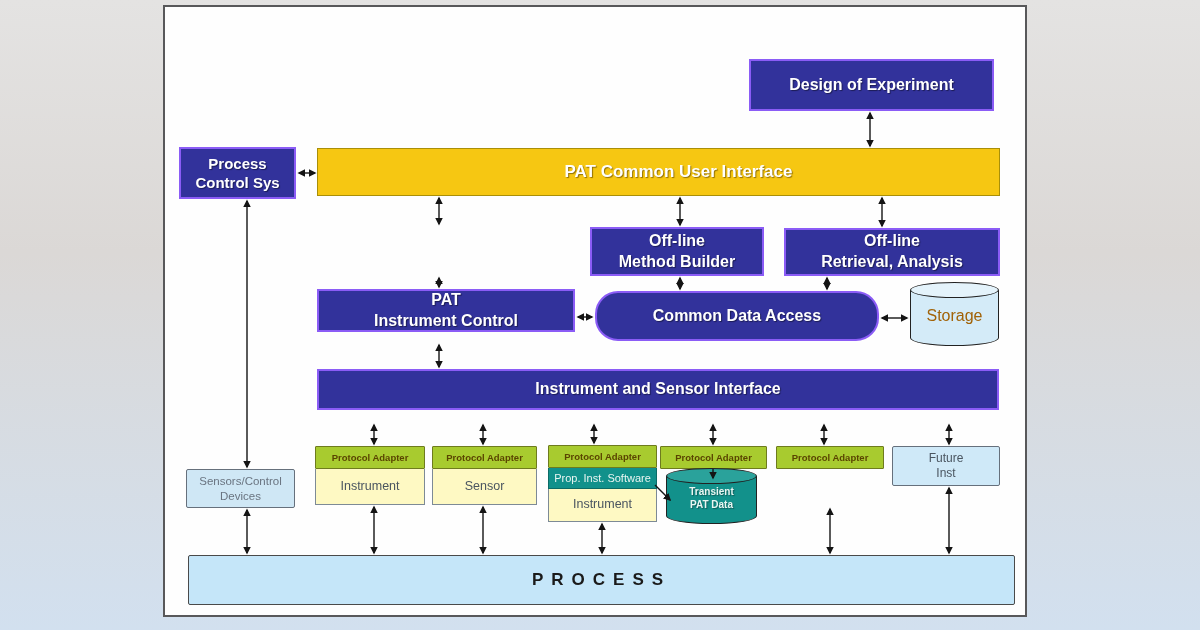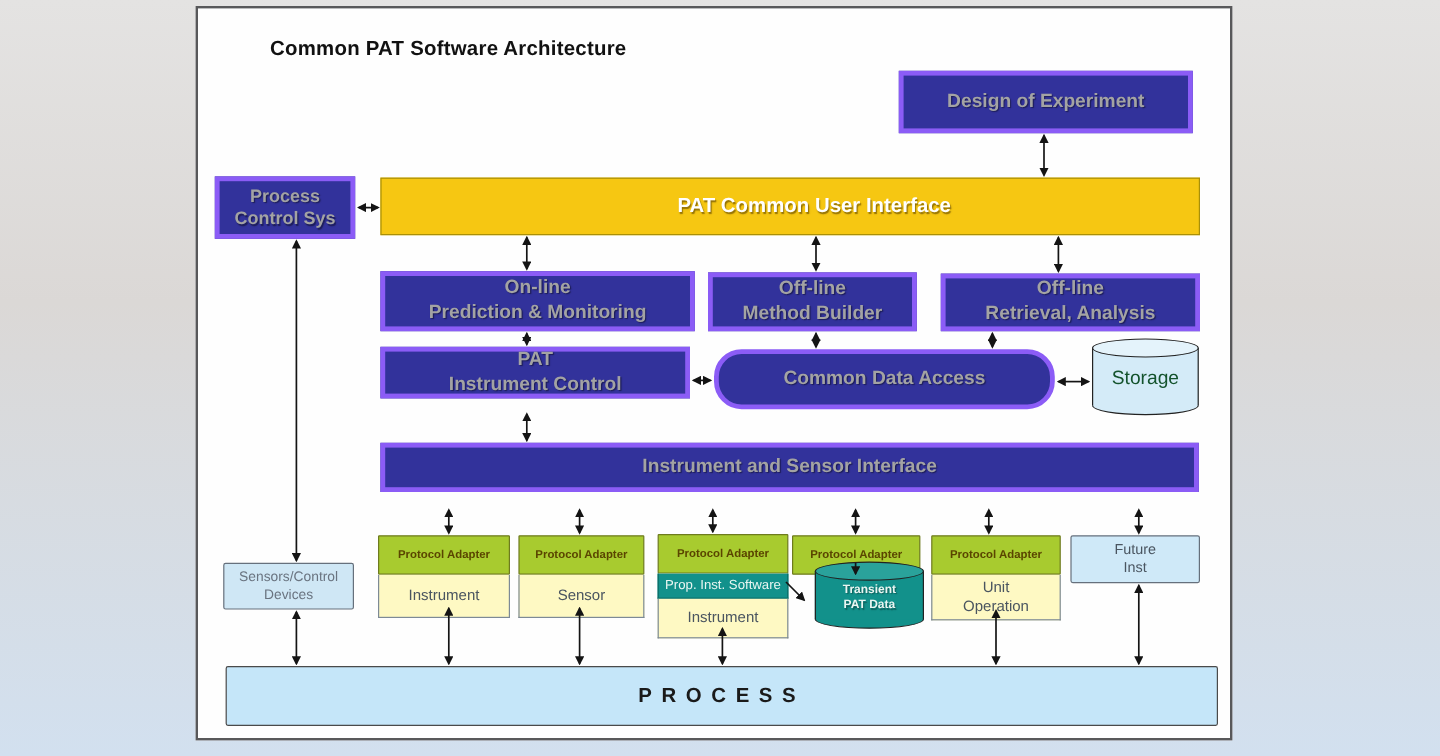--- a/index.html
+++ b/index.html
@@ -11,34 +11,34 @@
   }
   .stage{
     position:absolute;left:163px;top:5px;width:864px;height:612px;
     background:#fefefe;border:2px solid #58585a;box-sizing:border-box;
   }
   .abs{position:absolute;box-sizing:border-box;}
   .title{
     font-size:17px;font-weight:bold;color:#111;letter-spacing:.2px;
   }
   .blue{
-    background:#32329b;border:4px solid #8b5cf6;color:#a3a3a3;font-weight:bold;
+    background:#32329b;border:2px solid #8b5cf6;color:#ffffff;font-weight:bold;
     display:flex;flex-direction:column;align-items:center;justify-content:center;
     text-align:center;line-height:1.3;font-size:16px;
     text-shadow:1px 1px 1px rgba(0,0,0,.45);z-index:2;
   }
   .gold{
     background:#f6c712;border:1px solid #a98f08;color:#fff;font-weight:bold;
     display:flex;align-items:center;justify-content:center;font-size:17px;
     text-shadow:1px 1px 1px rgba(120,90,0,.8);z-index:2;padding-left:40px;
   }
   .adapter{z-index:2;}
   .ad-head{
     background:#a8cb2f;border:1.3px solid #6e7b1e;color:#5a4500;font-weight:bold;
-    font-size:9.5px;height:33px;display:flex;align-items:center;justify-content:center;
+    font-size:9.5px;height:23px;display:flex;align-items:center;justify-content:center;
     box-sizing:border-box;border-radius:1px;
   }
   .ad-band{
     background:#12918b;border:1.2px solid #0c6b66;border-top:none;color:#e9f6f2;
     font-size:11px;height:21px;display:flex;align-items:center;justify-content:center;
     box-sizing:border-box;white-space:nowrap;overflow:hidden;
   }
   .ad-body{
     background:#fef9c3;border:1.2px solid #7d8a96;border-top:none;color:#4a5560;
     display:flex;flex-direction:column;align-items:center;justify-content:center;
@@ -67,52 +67,47 @@
     border-left:1.5px solid #222;border-right:1.5px solid #222;box-sizing:border-box;
   }
   .cyl .c-top{top:0;}
   .cyl .c-txt{
     position:absolute;left:0;right:0;top:0;bottom:0;display:flex;flex-direction:column;
     align-items:center;justify-content:center;text-align:center;z-index:3;
   }
   .cyl-blue .c-bot{background:#d4ebf8;}
   .cyl-blue .c-mid{background:#d4ebf8;}
   .cyl-blue .c-top{background:#e4f3fb;}
-  .cyl-blue .c-txt{color:#14532d;font-size:16px;padding-top:4px;}
+  .cyl-blue .c-txt{color:#a16207;font-size:16px;padding-top:4px;}
   .cyl-teal .c-bot{background:#12918b;}
   .cyl-teal .c-mid{background:#12918b;}
   .cyl-teal .c-top{background:#2aa29b;}
   .cyl-teal .c-txt{color:#e9f6f2;font-size:10px;font-weight:bold;line-height:1.3;padding-top:3px;text-shadow:1px 1px 1px rgba(0,0,0,.35);}
   svg.arrows{position:absolute;left:0;top:0;z-index:4;pointer-events:none;}
   svg.arrows line{stroke:#141414;stroke-width:1.4;}
 </style>
 </head>
 <body>
 
 <div class="stage">
 
-  <div class="abs title" style="left:60px;top:24px;">Common PAT Software Architecture</div>
 
   <div class="abs blue" style="left:584px;top:52px;width:245px;height:52px;">
     <span>Design of Experiment</span>
   </div>
 
   <div class="abs blue" style="left:14px;top:140px;width:117px;height:52px;font-size:15px;">
     <span>Process</span>
     <span>Control Sys</span>
   </div>
 
   <div class="abs gold" style="left:152px;top:141px;width:683px;height:48px;">
     <span>PAT Common User Interface</span>
   </div>
 
-  <div class="abs blue" style="left:152px;top:219px;width:262px;height:50px;">
-    <span>On-line</span>
-    <span>Prediction &amp; Monitoring</span>
-  </div>
 
   <div class="abs blue" style="left:425px;top:220px;width:174px;height:49px;">
     <span>Off-line</span>
     <span>Method Builder</span>
   </div>
 
   <div class="abs blue" style="left:619px;top:221px;width:216px;height:48px;">
     <span>Off-line</span>
     <span>Retrieval, Analysis</span>
   </div>
@@ -158,36 +153,32 @@
     <div class="ad-band">Prop. Inst. Software</div>
     <div class="ad-body" style="height:33px;">
       <span>Instrument</span>
     </div>
   </div>
 
   <div class="abs adapter" style="left:495px;top:439px;width:107px;">
     <div class="ad-head">Protocol Adapter</div>
   </div>
 
-  <div class="abs cyl cyl-teal" style="left:514px;top:461px;width:91px;height:56px;">
+  <div class="abs cyl cyl-teal" style="left:501px;top:461px;width:91px;height:56px;">
     <div class="c-bot"></div>
     <div class="c-mid"></div>
     <div class="c-top"></div>
     <div class="c-txt">
       <span>Transient</span>
       <span>PAT Data</span>
     </div>
   </div>
 
   <div class="abs adapter" style="left:611px;top:439px;width:108px;">
     <div class="ad-head">Protocol Adapter</div>
-    <div class="ad-body" style="height:38px;">
-      <span>Unit</span>
-      <span>Operation</span>
-    </div>
   </div>
 
   <div class="abs lightbox scd" style="left:21px;top:462px;width:109px;height:39px;">
     <span>Sensors/Control</span>
     <span>Devices</span>
   </div>
 
   <div class="abs lightbox" style="left:727px;top:439px;width:108px;height:40px;">
     <span>Future</span>
     <span>Inst</span>

